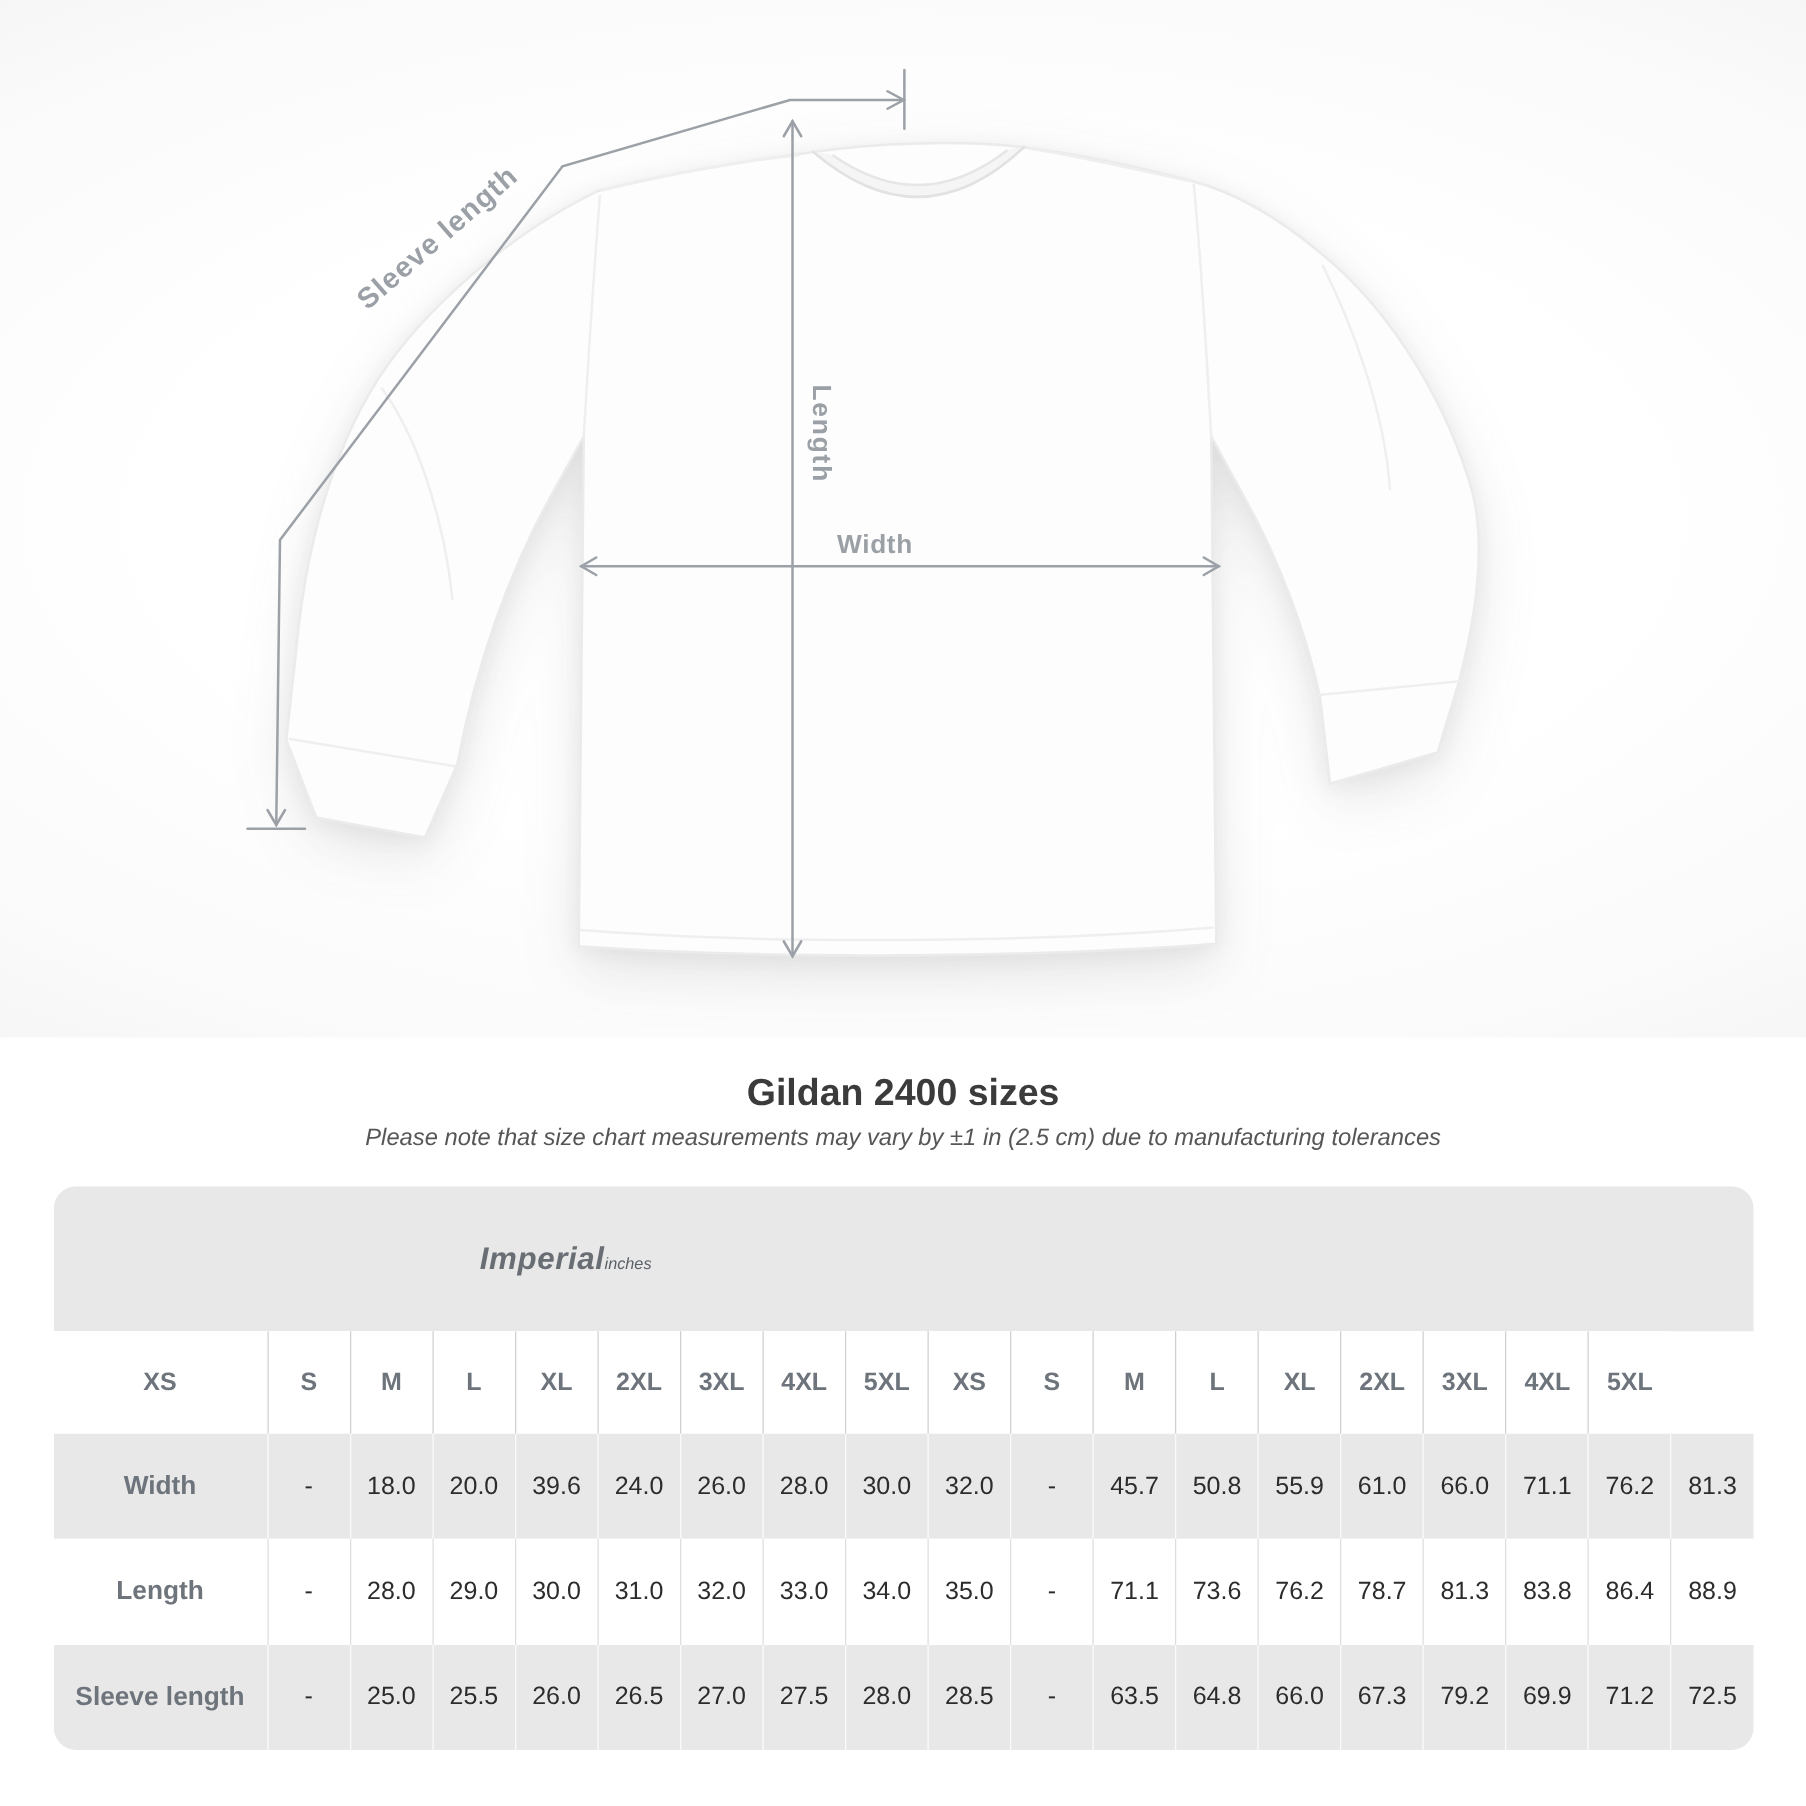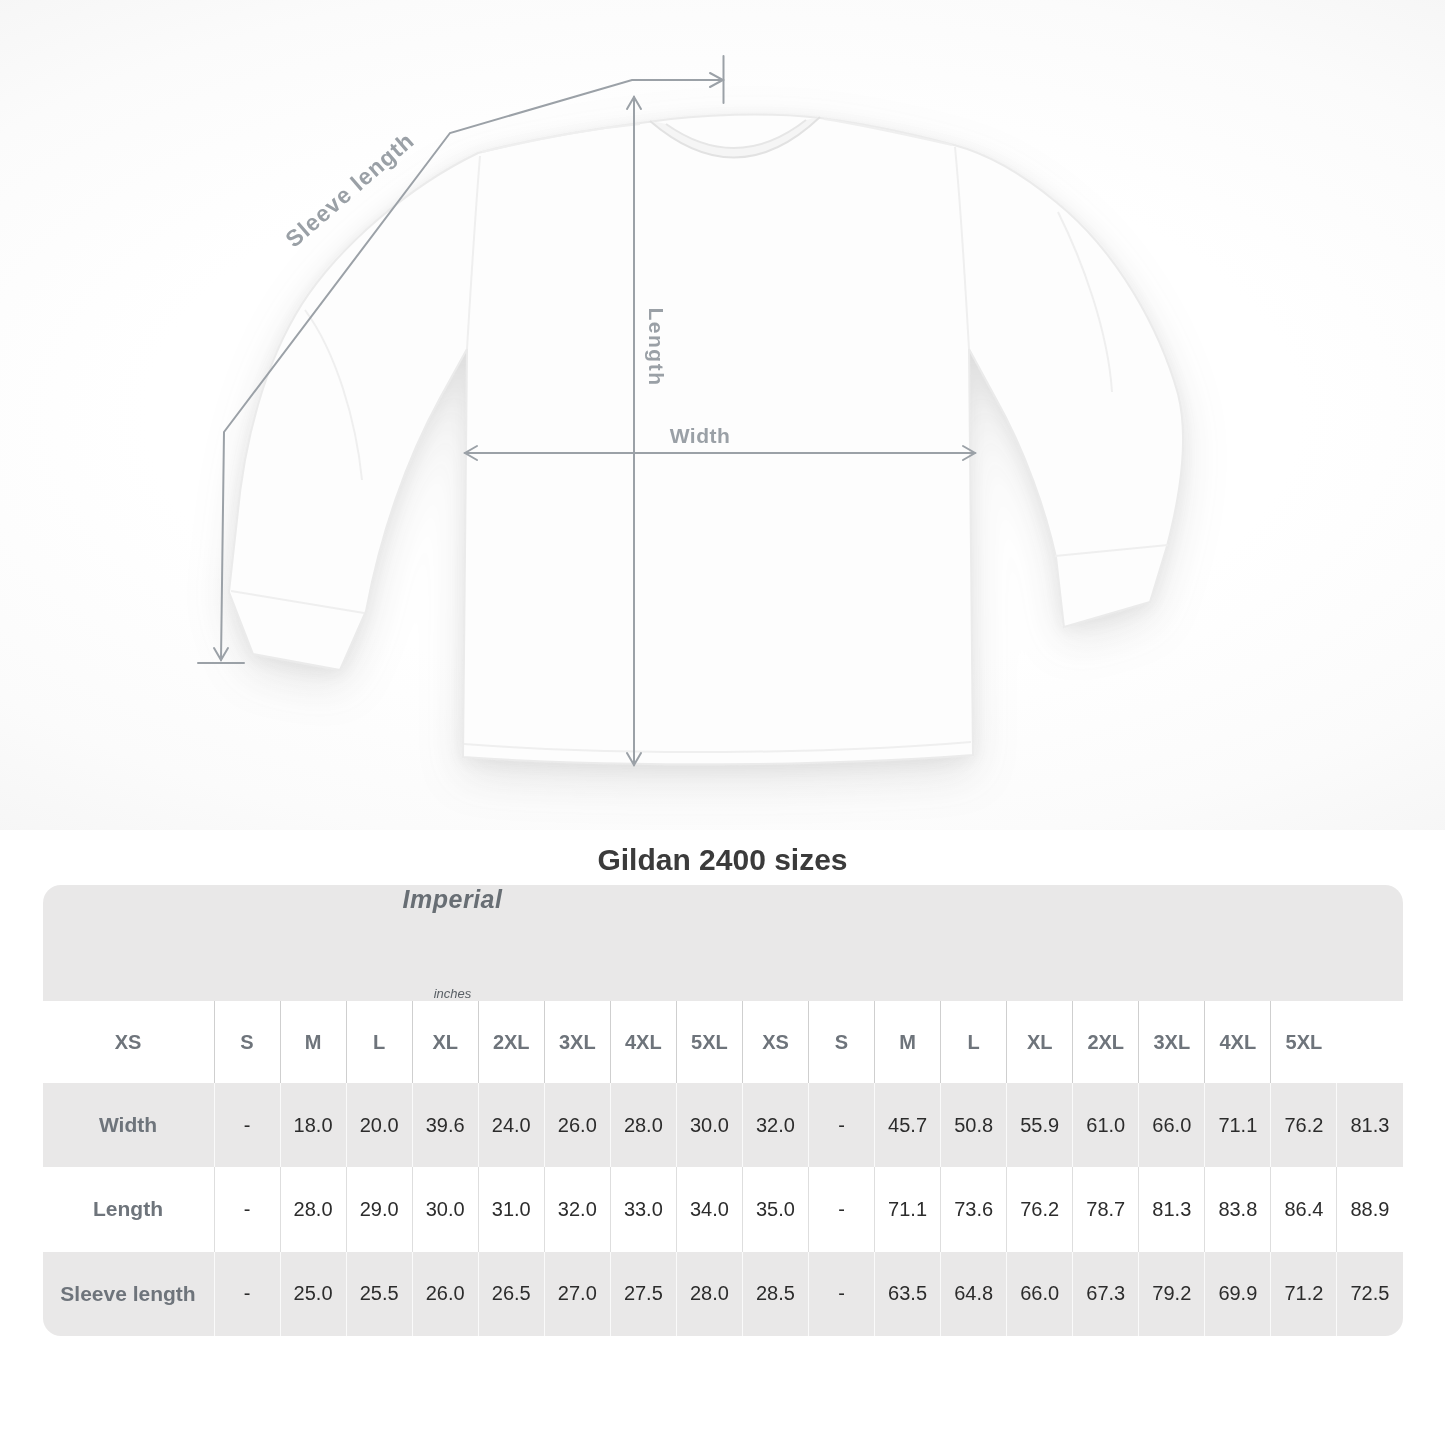--- a/index.html
+++ b/index.html
@@ -36,21 +36,21 @@
     transform:translate(-50%,-50%) rotate(90deg);
   }
   .measure-label.width {
     left:700px; top:436px;
     font-size:21px; letter-spacing:0.5px;
     transform:translate(-50%,-50%);
   }
 
   
   .page-title {
-    margin:13px 0 8px 0;
+    margin:28px 0 8px 0;
     text-align:center;
     font-size:30px;
     font-weight:bold;
     color:#3b3b3b;
   }
   .page-subtitle {
     margin:0 0 27px 0;
     text-align:center;
     font-style:italic;
     font-size:19px;
@@ -64,22 +64,22 @@
     border-radius:18px;
     overflow:hidden;
     background:#ffffff;
   }
   .group-header {
     display:flex;
     height:116px;
     background:#e9e8e8;
   }
   .group {
-    display:flex; flex-direction:column;
-    justify-content:space-between; align-items:center;
+    display:flex; flex-direction:row;
+    justify-content:center; align-items:center;
   }
   .group.imperial { width:765px; padding-left:55px; }
   .group.metric   { flex:1; }
   .g-title {
     font-size:25px; font-weight:bold; font-style:italic;
     color:#686e74; letter-spacing:0.5px;
   }
   .g-unit {
     margin-top:7px;
     font-size:13px; font-style:italic;
@@ -182,20 +182,21 @@
         </g>
       </g>
     </svg>
 
     <div class="measure-label sleeve">Sleeve length</div>
     <div class="measure-label length">Length</div>
     <div class="measure-label width">Width</div>
   </section>
 
   <h1 class="page-title">Gildan 2400 sizes</h1>
+  <p class="page-subtitle">Please note that size chart measurements may vary by ±1 in (2.5 cm) due to manufacturing tolerances</p>
 
   <div class="size-table">
     <div class="group-header">
       <div class="group imperial">
         <div class="g-title">Imperial</div>
         <div class="g-unit">inches</div>
       </div>
     </div>
     <div id="table-rows">
         <div class="t-row size-row">

